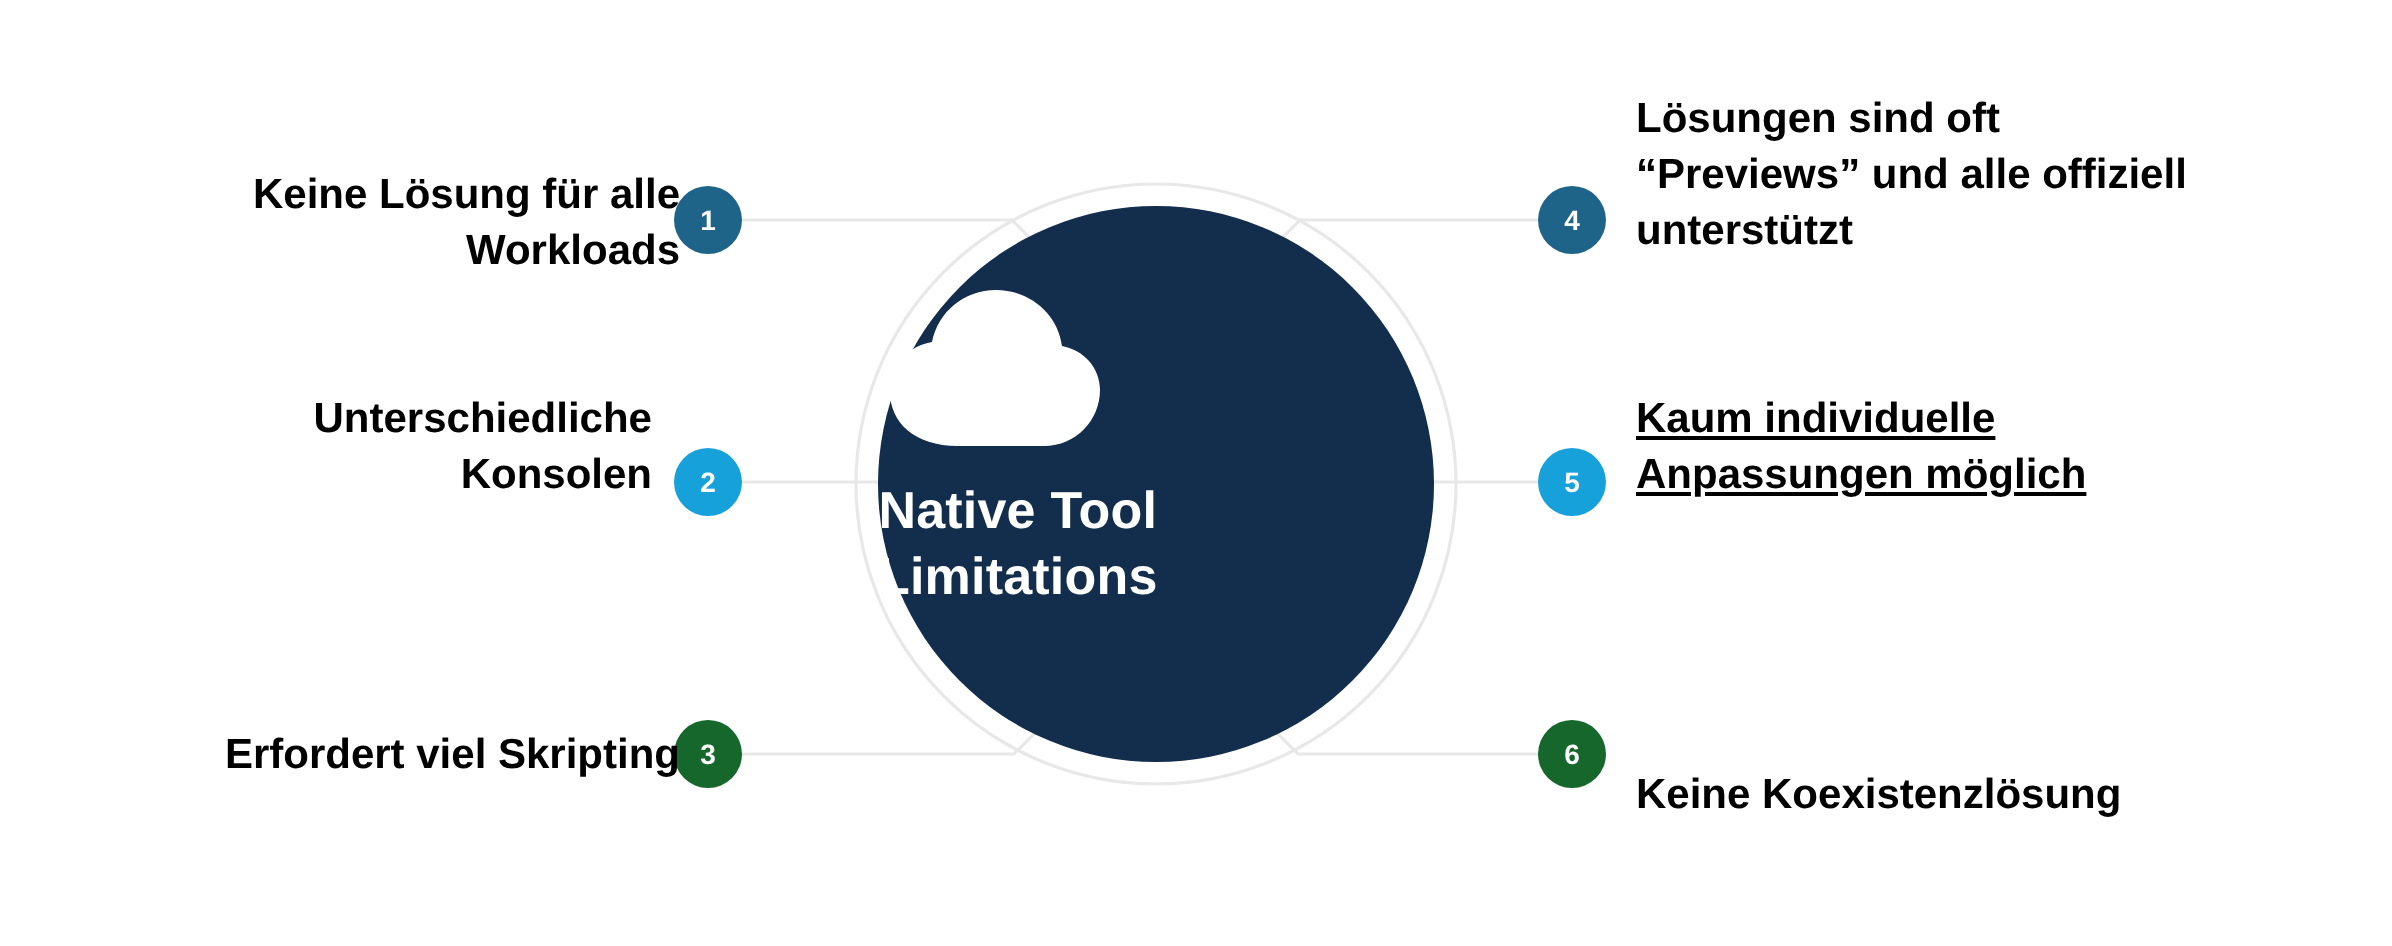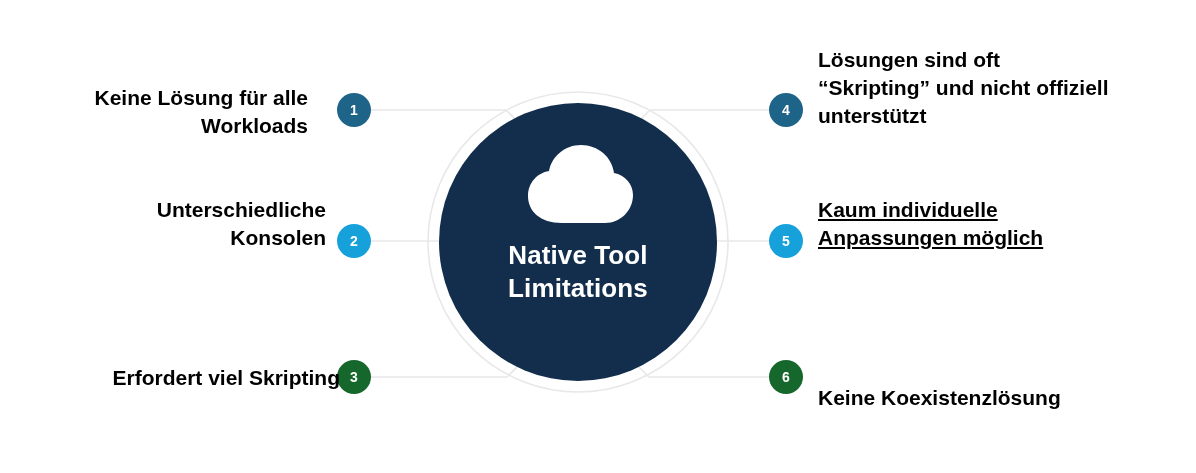--- a/index.html
+++ b/index.html
@@ -30,21 +30,21 @@
   .hub {
     position: absolute;
     left: 439px;
     top: 103px;
     width: 278px;
     height: 278px;
     border-radius: 50%;
     background: #132E4C;
     display: flex;
     flex-direction: column;
-    align-items: center;
+    align-items: flex-start;
     justify-content: flex-start;
     box-sizing: border-box;
     padding-top: 42px;
   }
   .hub-cloud {
     width: 112px;
     height: 78px;
     display: block;
   }
   .hub-title {
@@ -111,21 +111,21 @@
     </svg>
     <div class="hub-title">
       <span>Native Tool</span>
       <span>Limitations</span>
     </div>
   </div>
 
   <div class="badge" style="left:337px; top:93px; background:#1E6489;">
     <span>1</span>
   </div>
-  <div class="label left" style="left:28px; top:84px; width:280px;">
+  <div class="label left" style="left:60px; top:84px; width:280px;">
     <span>Keine Lösung für alle</span>
     <span>Workloads</span>
   </div>
 
   <div class="badge" style="left:337px; top:224px; background:#17A1DB;">
     <span>2</span>
   </div>
   <div class="label left" style="left:46px; top:196px; width:280px;">
     <span>Unterschiedliche</span>
     <span>Konsolen</span>
@@ -136,21 +136,21 @@
   </div>
   <div class="label left" style="left:40px; top:364px; width:300px;">
     <span>Erfordert viel Skripting</span>
   </div>
 
   <div class="badge" style="left:769px; top:93px; background:#1E6489;">
     <span>4</span>
   </div>
   <div class="label right" style="left:818px; top:46px; width:360px;">
     <span>Lösungen sind oft</span>
-    <span>“Skripting” und nicht offiziell</span>
+    <span>“Previews” und alle offiziell</span>
     <span>unterstützt</span>
   </div>
 
   <div class="badge" style="left:769px; top:224px; background:#17A1DB;">
     <span>5</span>
   </div>
   <div class="label right" style="left:818px; top:196px; width:360px;text-decoration:underline;">
     <span>Kaum individuelle</span>
     <span>Anpassungen möglich</span>
   </div>

